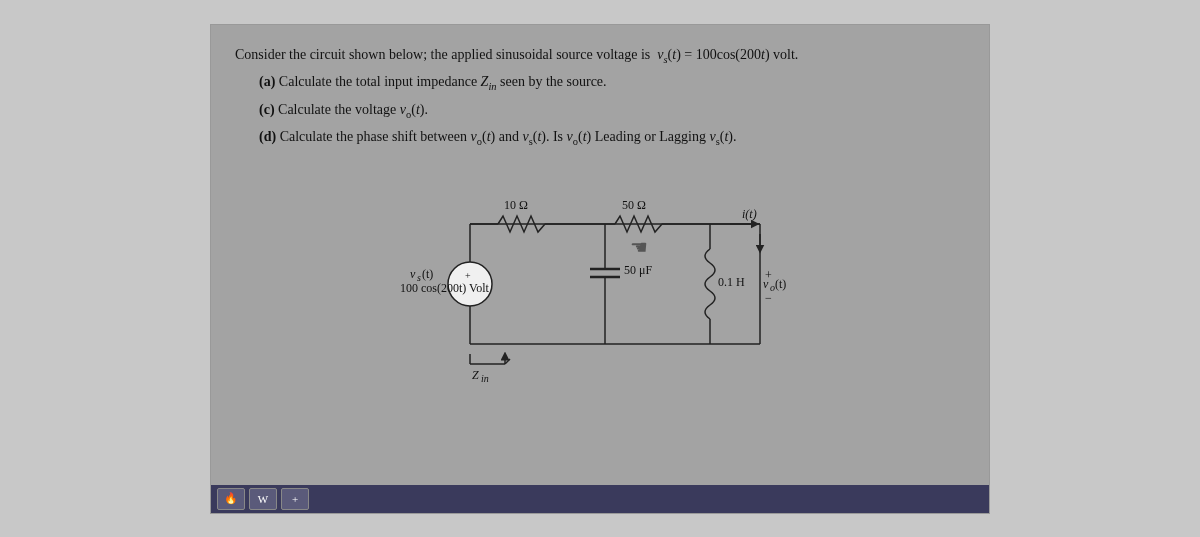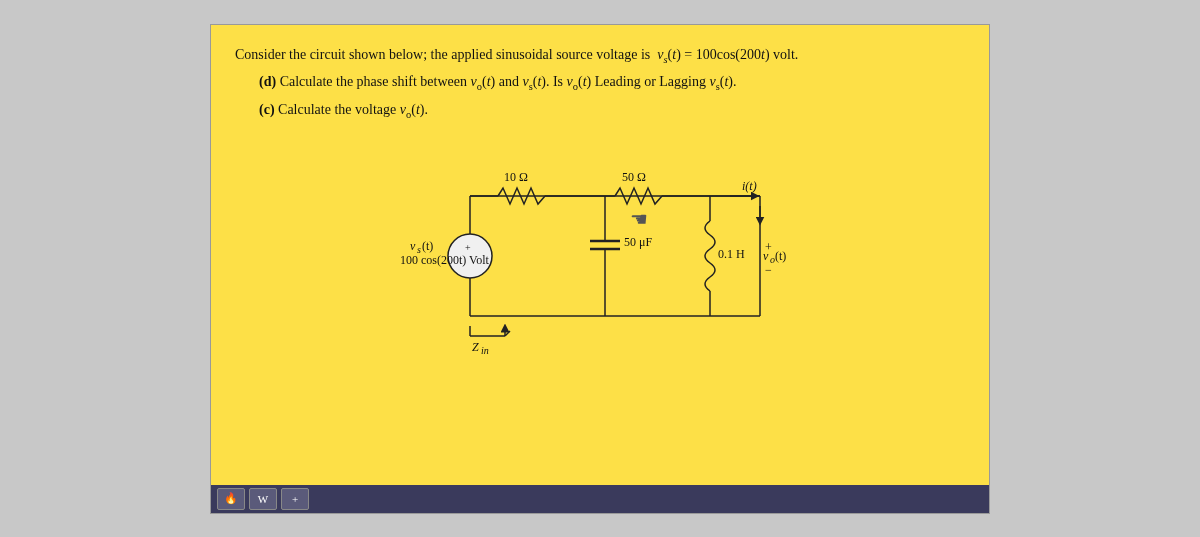--- a/index.html
+++ b/index.html
@@ -8,21 +8,21 @@
       height: 537px;
       background: #c8c8c8;
       display: flex;
       align-items: center;
       justify-content: center;
       font-family: 'Times New Roman', Times, serif;
     }
     .document {
       width: 780px;
       min-height: 490px;
-      background: #fde047;
+      background: #a3a3a3;
       border: 1px solid #999;
       padding: 18px 24px 18px 24px;
       position: relative;
     }
     .problem-text {
       font-size: 14px;
       line-height: 1.7;
       color: #111;
     }
     .problem-text p {
@@ -71,24 +71,27 @@
 <body>
 
 <div class="document">
 
   <div class="problem-text">
     <p>
       Consider the circuit shown below; the applied sinusoidal source voltage is
       &nbsp;<em>v<sub>s</sub></em>(<em>t</em>) = 100cos(200<em>t</em>) volt.
     </p>
     <p class="indent">
-      <strong>(d)</strong> Calculate the phase shift between <em>v</em><sub>o</sub>(<em>t</em>) and <em>v</em><sub>s</sub>(<em>t</em>). Is <em>v</em><sub>o</sub>(<em>t</em>) Leading or Lagging <em>v</em><sub>s</sub>(<em>t</em>).
+      <strong>(a)</strong> Calculate the total input impedance <em>Z<sub>in</sub></em> seen by the source.
     </p>
     <p class="indent">
       <strong>(c)</strong> Calculate the voltage <em>v</em><sub>o</sub>(<em>t</em>).
+    </p>
+    <p class="indent">
+      <strong>(d)</strong> Calculate the phase shift between <em>v</em><sub>o</sub>(<em>t</em>) and <em>v</em><sub>s</sub>(<em>t</em>). Is <em>v</em><sub>o</sub>(<em>t</em>) Leading or Lagging <em>v</em><sub>s</sub>(<em>t</em>).
     </p>
   </div>
 
   <div class="circuit-area">
     <svg class="circuit-svg" viewBox="0 0 420 210" xmlns="http://www.w3.org/2000/svg">
 
       <style>
         .circuit-line { stroke: #222; stroke-width: 1.5; fill: none; }
         .circuit-text { font-family: 'Times New Roman', serif; font-size: 12px; fill: #111; }
         .circuit-text-sm { font-family: 'Times New Roman', serif; font-size: 10px; fill: #111; }

